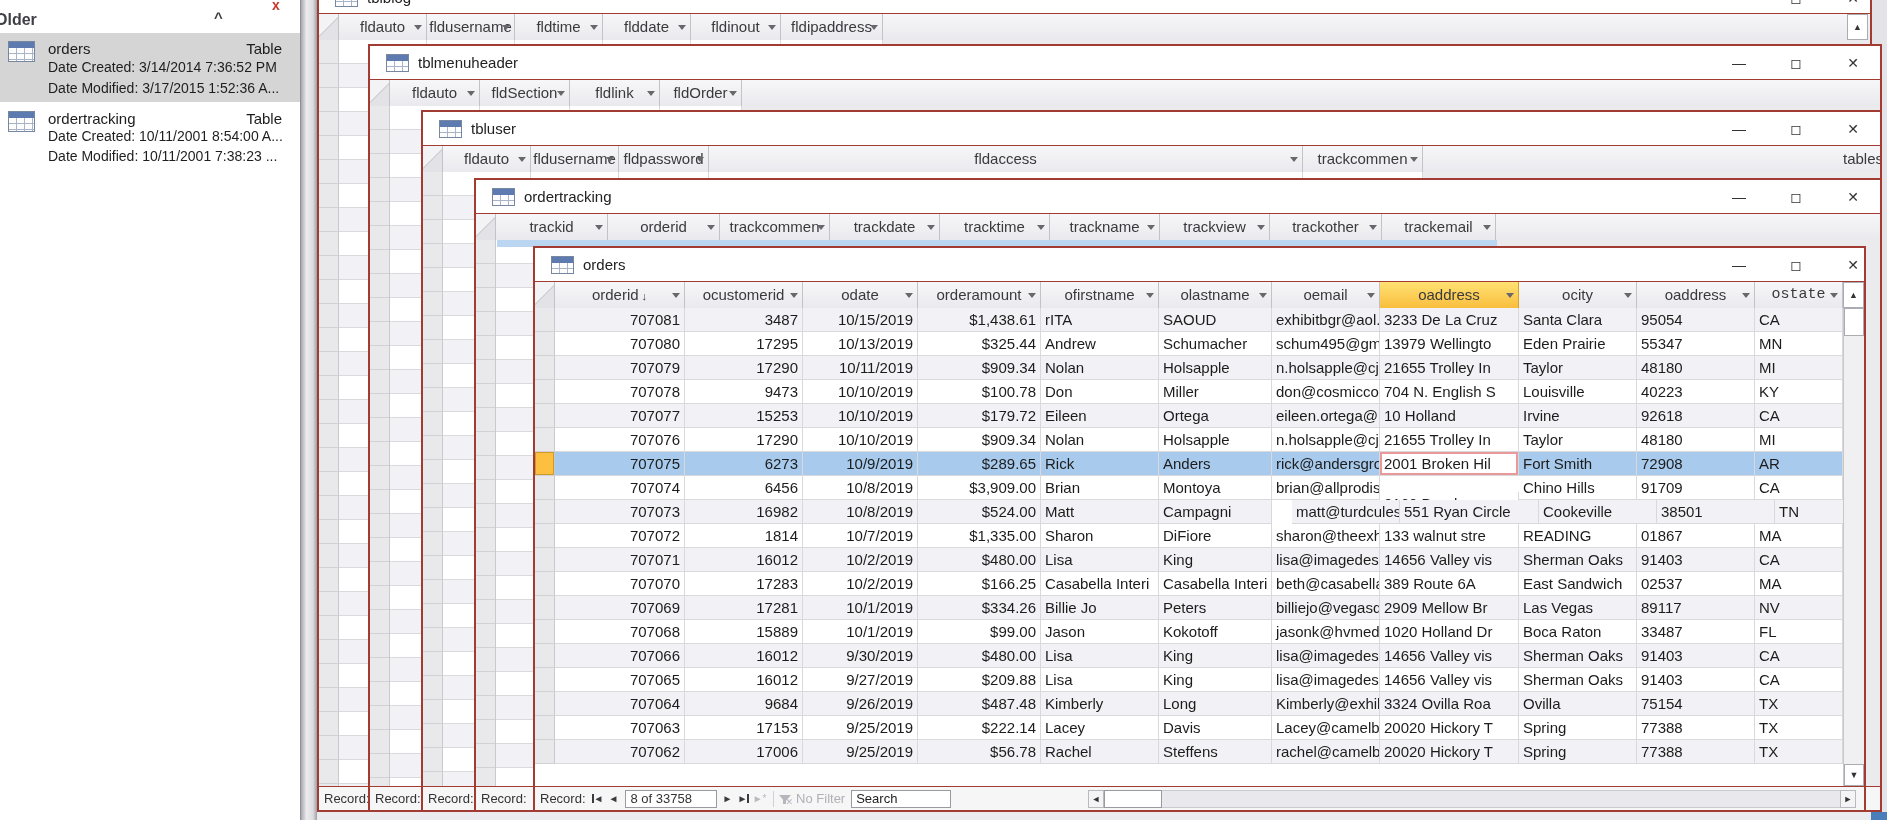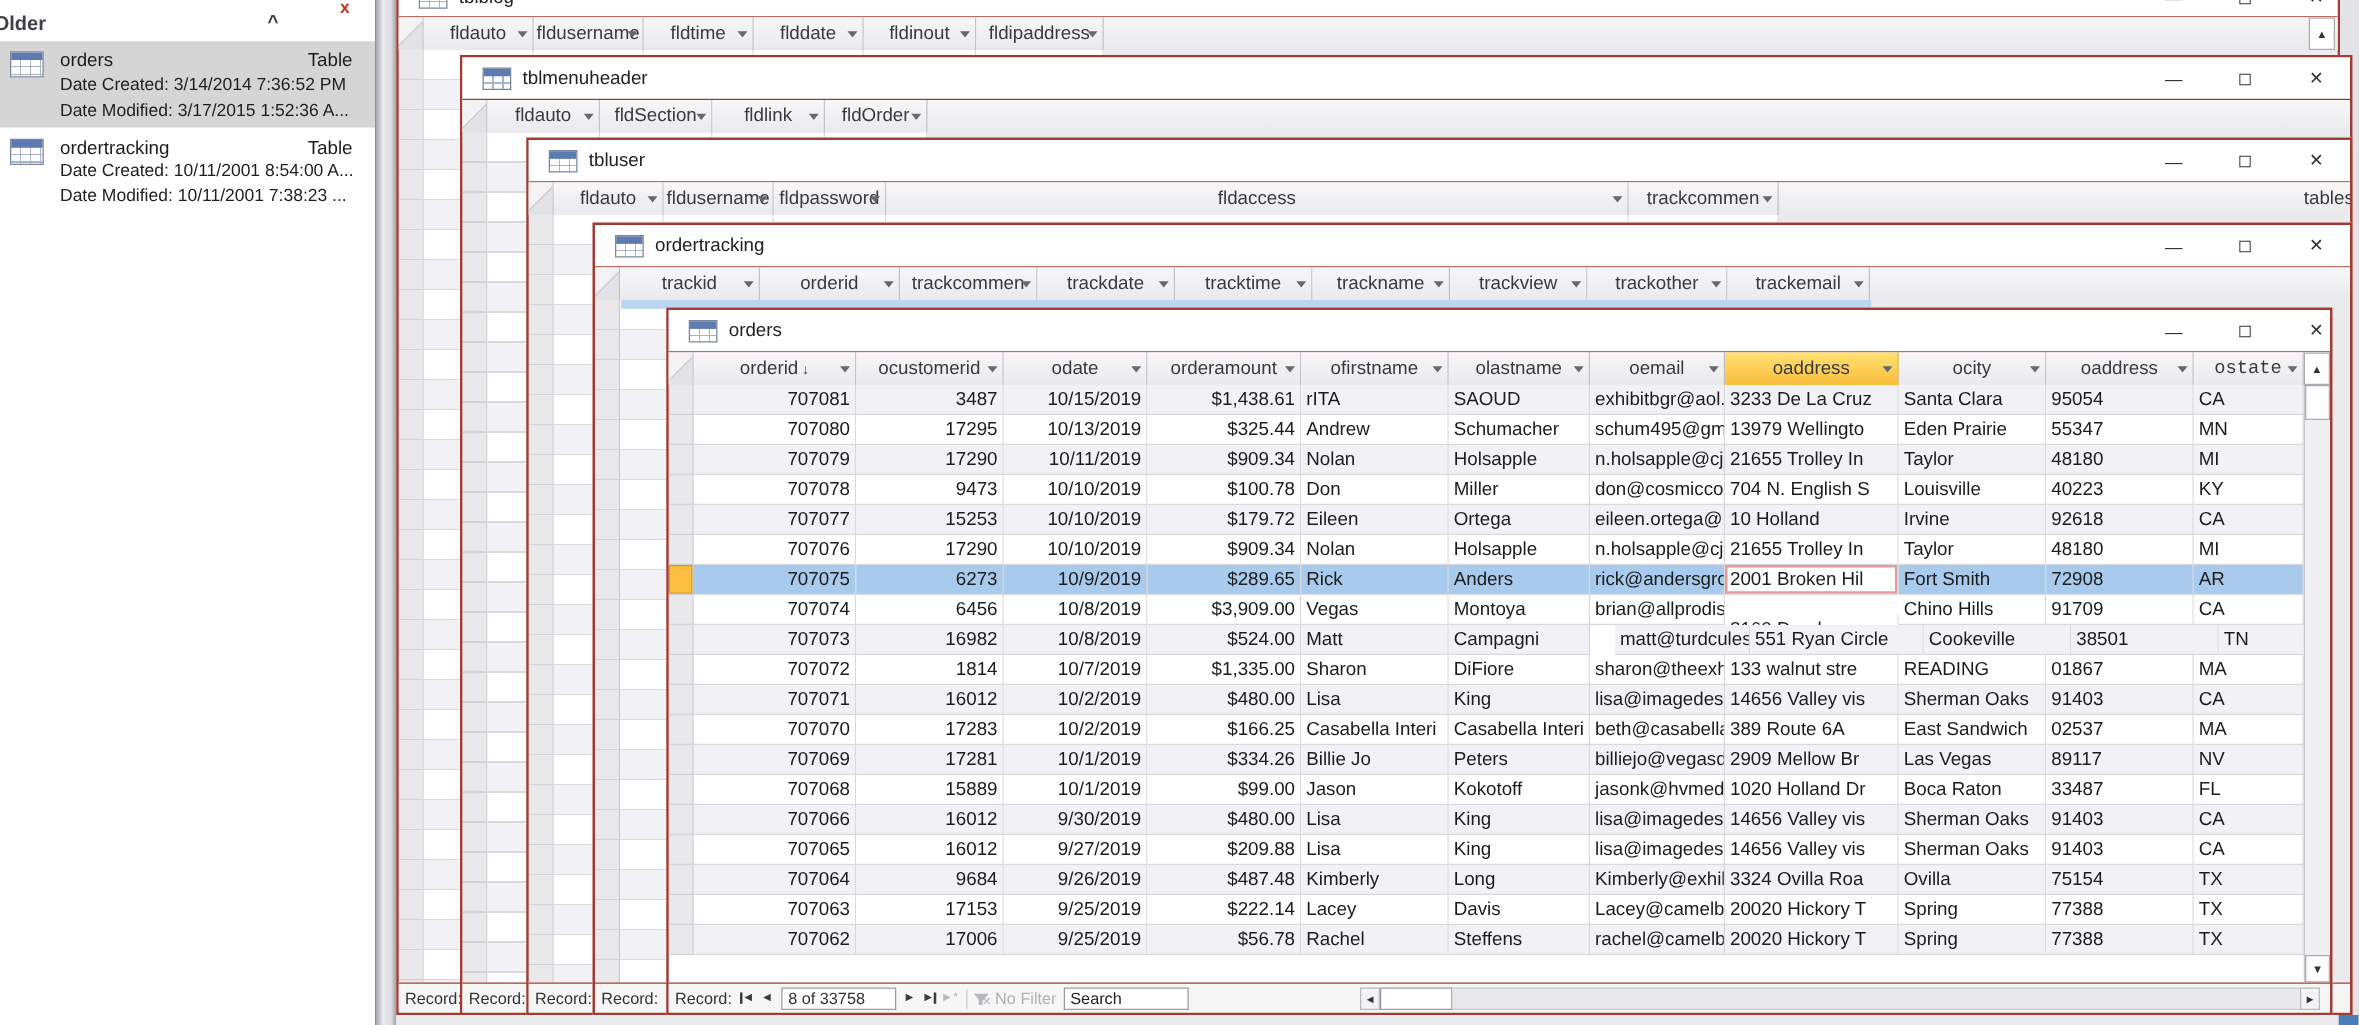--- a/index.html
+++ b/index.html
@@ -425,21 +425,21 @@
               <div class="dcell" style="width: 118px;">Fort Smith</div>
               <div class="dcell" style="width: 118px;">72908</div>
               <div class="dcell" style="width: 88px;">AR</div>
             </div>
             <div class="drow">
               <div class="dsel"></div>
               <div class="dcell num" style="width: 130px;">707074</div>
               <div class="dcell num" style="width: 118px;">6456</div>
               <div class="dcell num" style="width: 115px;">10/8/2019</div>
               <div class="dcell num" style="width: 123px;">$3,909.00</div>
-              <div class="dcell" style="width: 118px;">Vegas</div>
+              <div class="dcell" style="width: 118px;">Brian</div>
               <div class="dcell" style="width: 113px;">Montoya</div>
               <div class="dcell" style="width: 108px;">brian@allprodis</div>
               <div class="dcell" style="width: 139px; margin-top: 16px;">2160 Deerhaver</div>
               <div class="dcell" style="width: 118px;">Chino Hills</div>
               <div class="dcell" style="width: 118px;">91709</div>
               <div class="dcell" style="width: 88px;">CA</div>
             </div>
             <div class="drow alt">
               <div class="dsel"></div>
               <div class="dcell num" style="width: 130px;">707073</div>

